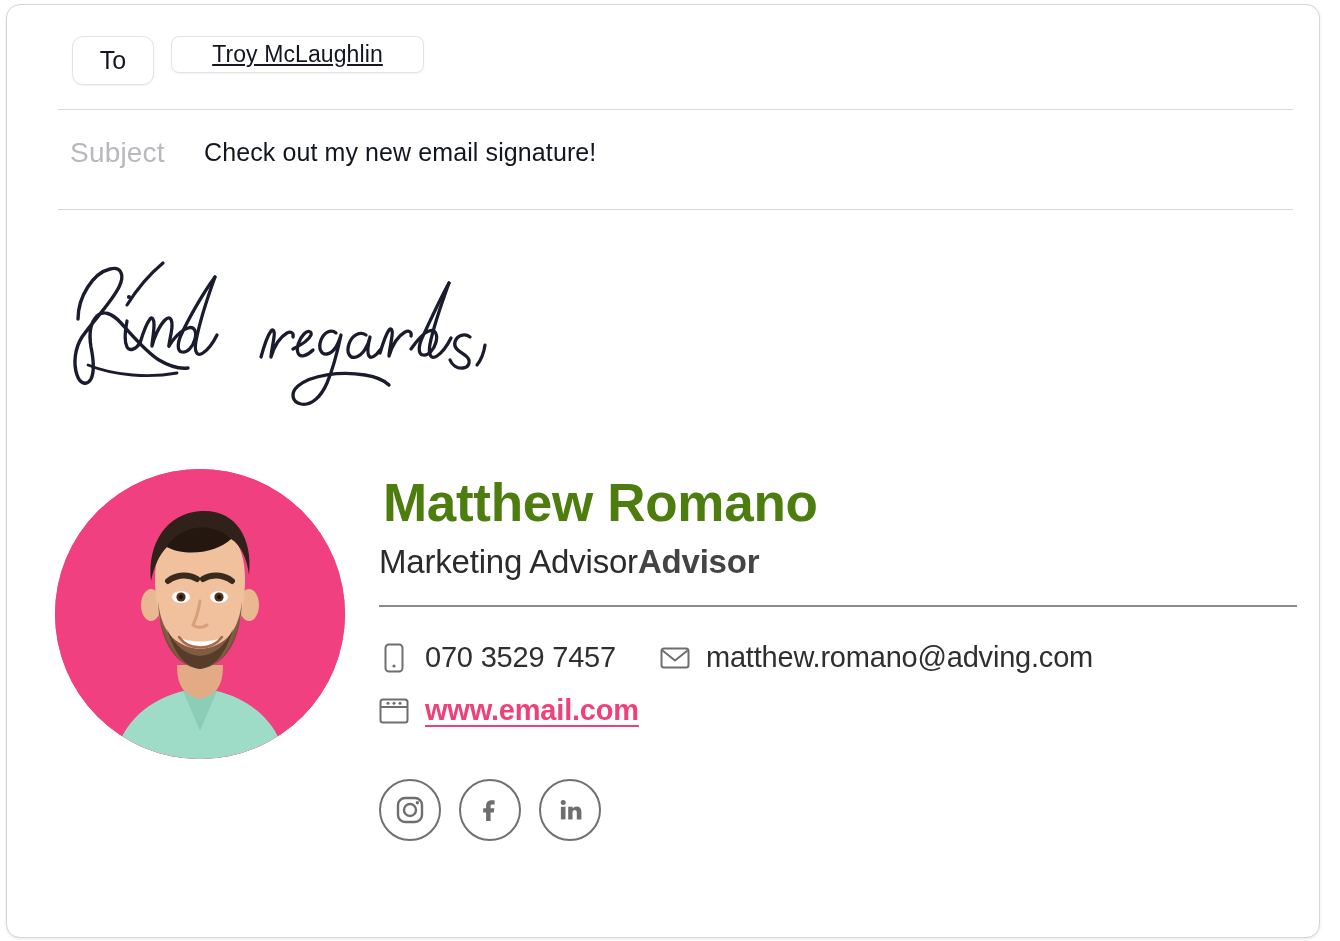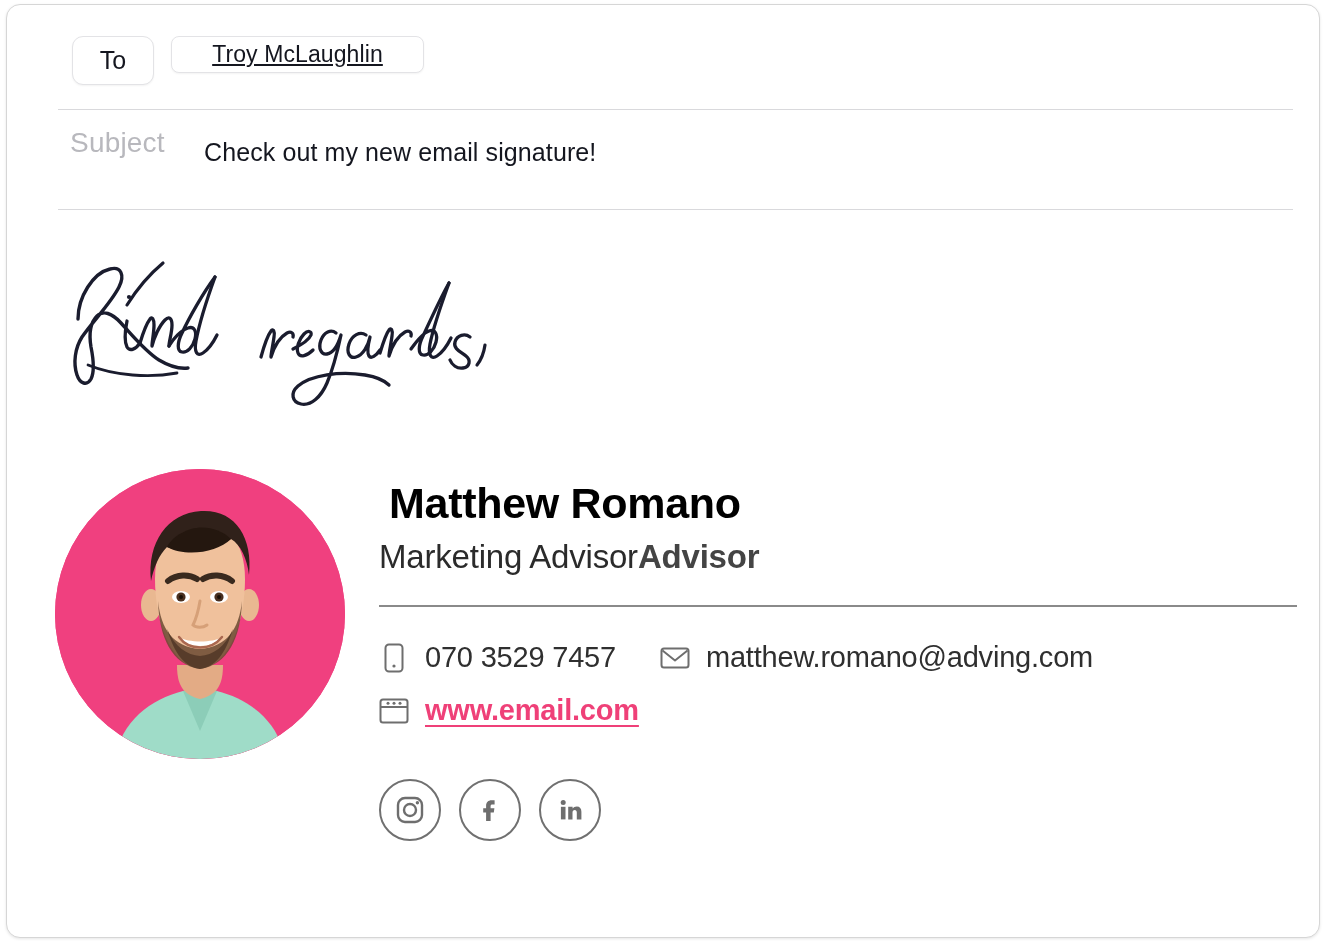--- a/index.html
+++ b/index.html
@@ -79,21 +79,21 @@
     top: 31px;
     width: 253px;
     height: 37px;
     font-weight: 400;
     font-size: 23px;
     text-decoration: underline;
   }
   .subject-label {
     position: absolute;
     left: 63px;
-    top: 122px;
+    top: 132px;
     font-size: 28px;
     color: #b8b8bd;
     font-weight: 400;
     letter-spacing: 0.2px;
   }
   .subject-value {
     position: absolute;
     left: 197px;
     top: 133px;
     font-size: 25px;
@@ -131,26 +131,26 @@
   }
   .avatar svg { display: block; width: 100%; height: 100%; }
 
   .sig-details {
     position: absolute;
     left: 372px;
     top: 0;
   }
 
   .sig-name {
-    font-size: 43px;
+    font-size: 53px;
     font-weight: bold;
-    color: #000000;
+    color: #4d7c0f;
     letter-spacing: -0.3px;
     line-height: 1.05;
-    margin: 10px;
+    margin: 4px;
     padding-top: 26px;
     white-space: nowrap;
   }
 
   .sig-title-row {
     display: flex;
     align-items: baseline;
     margin-top: 12px;
     white-space: nowrap;
   }

